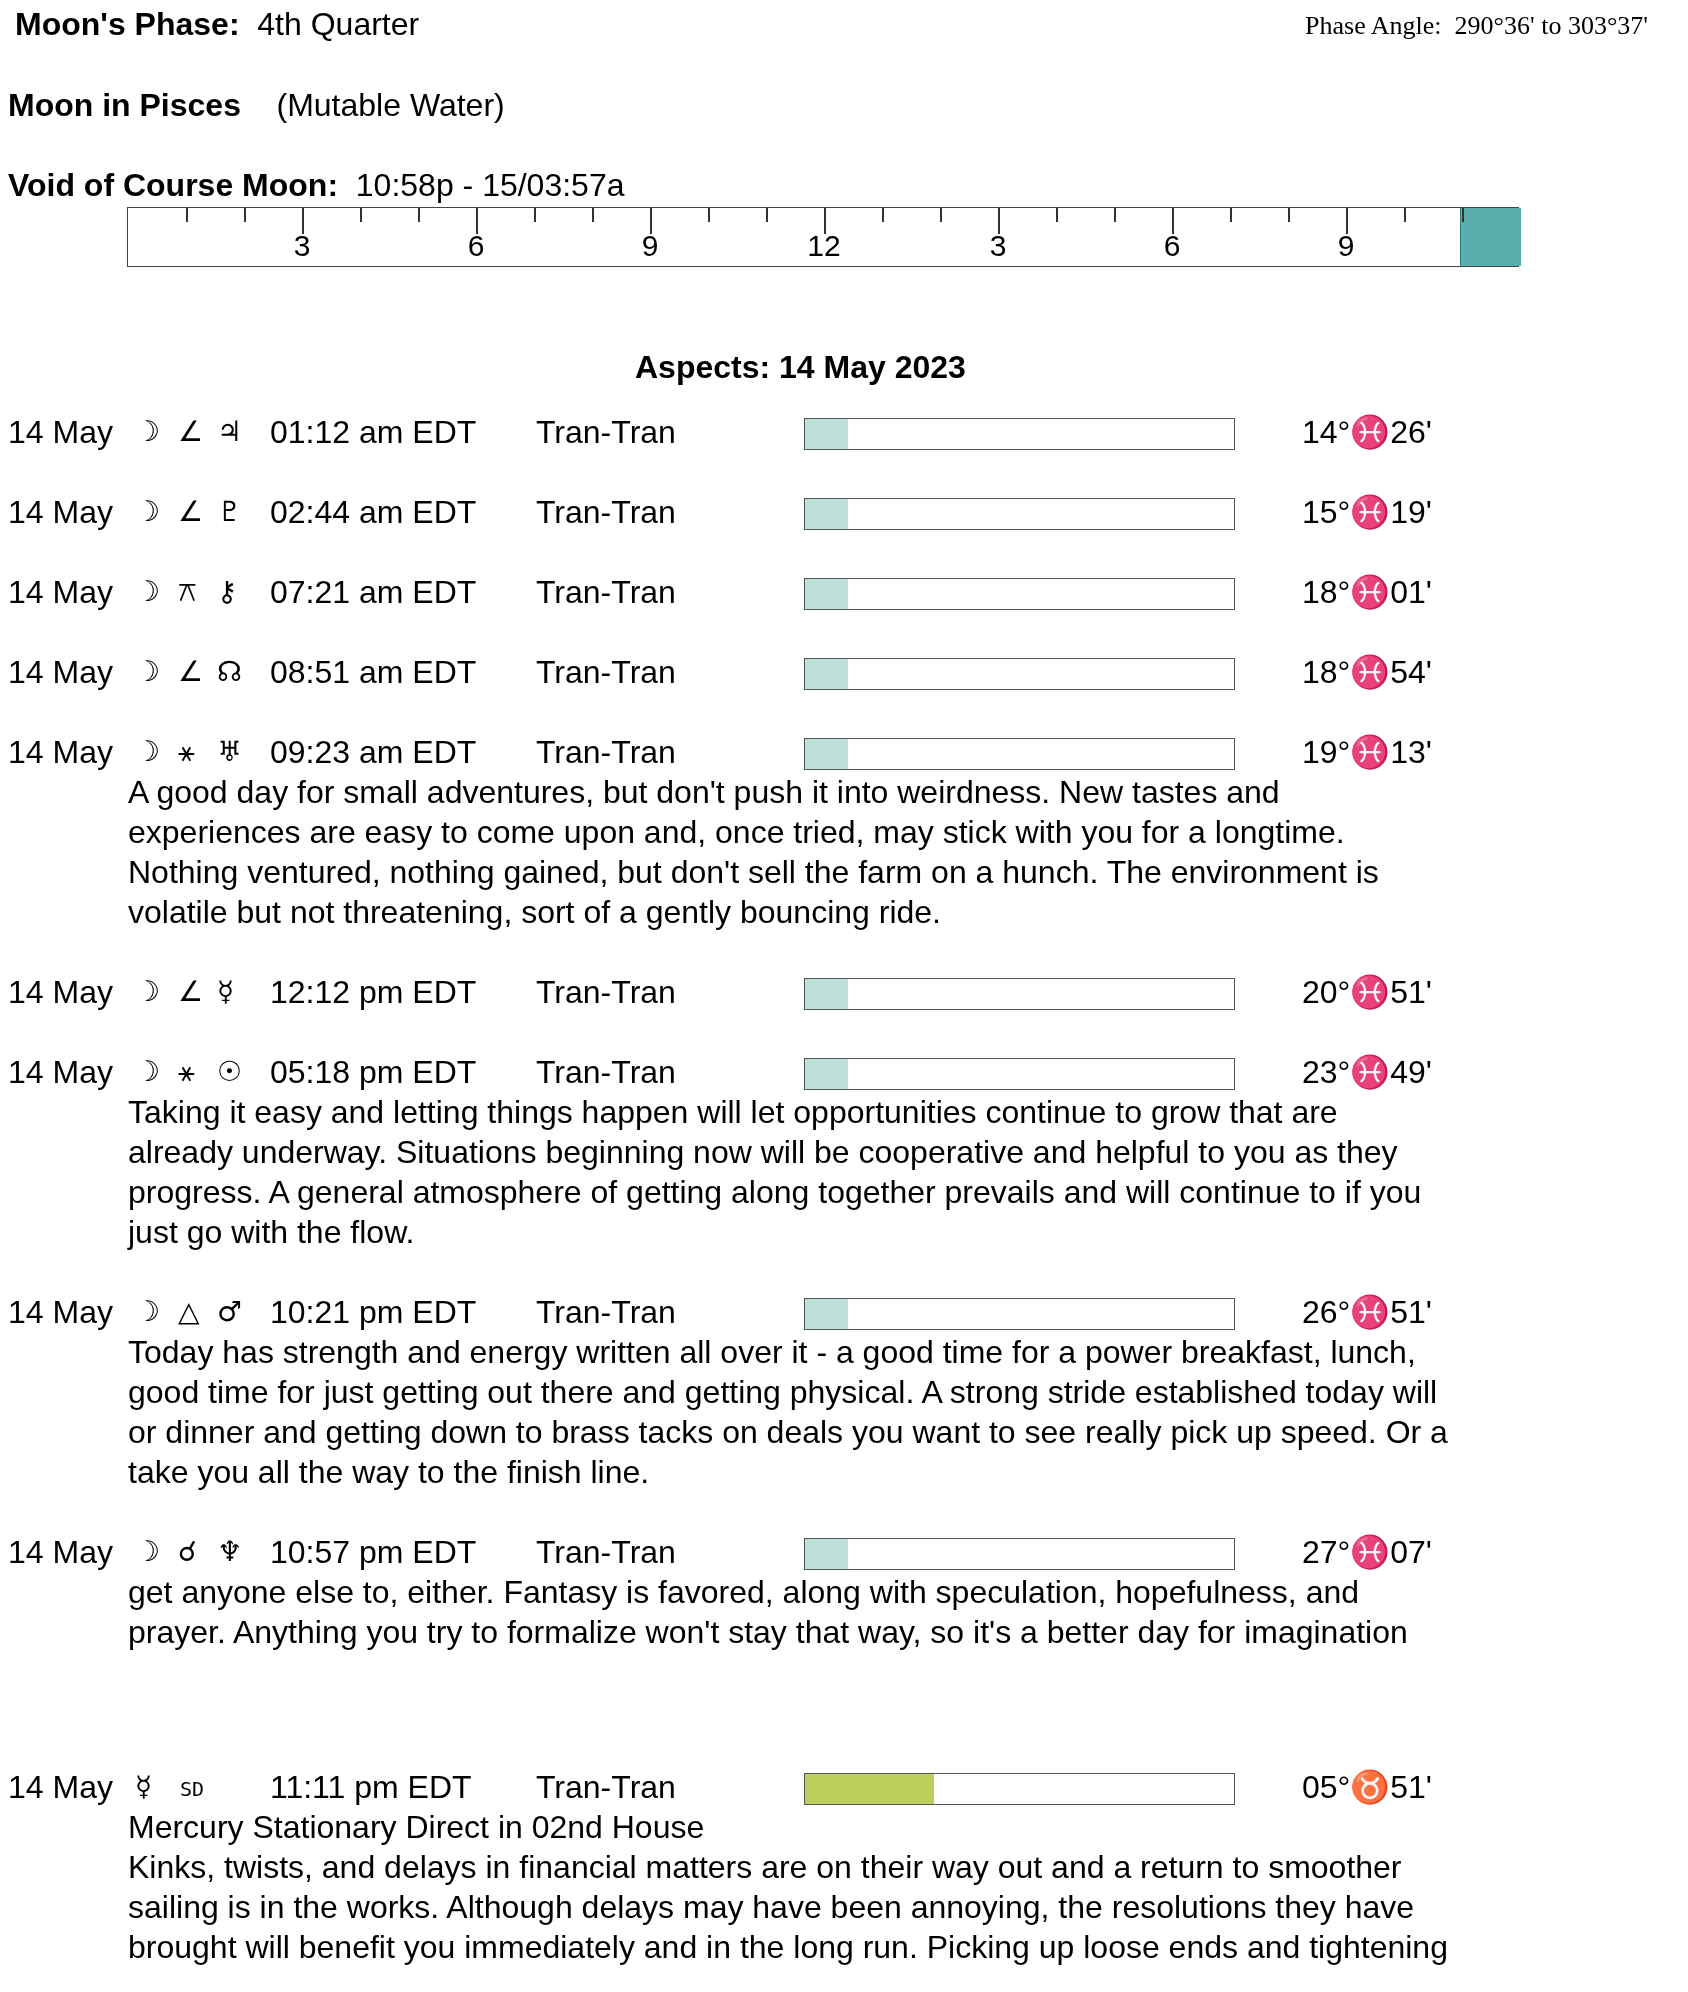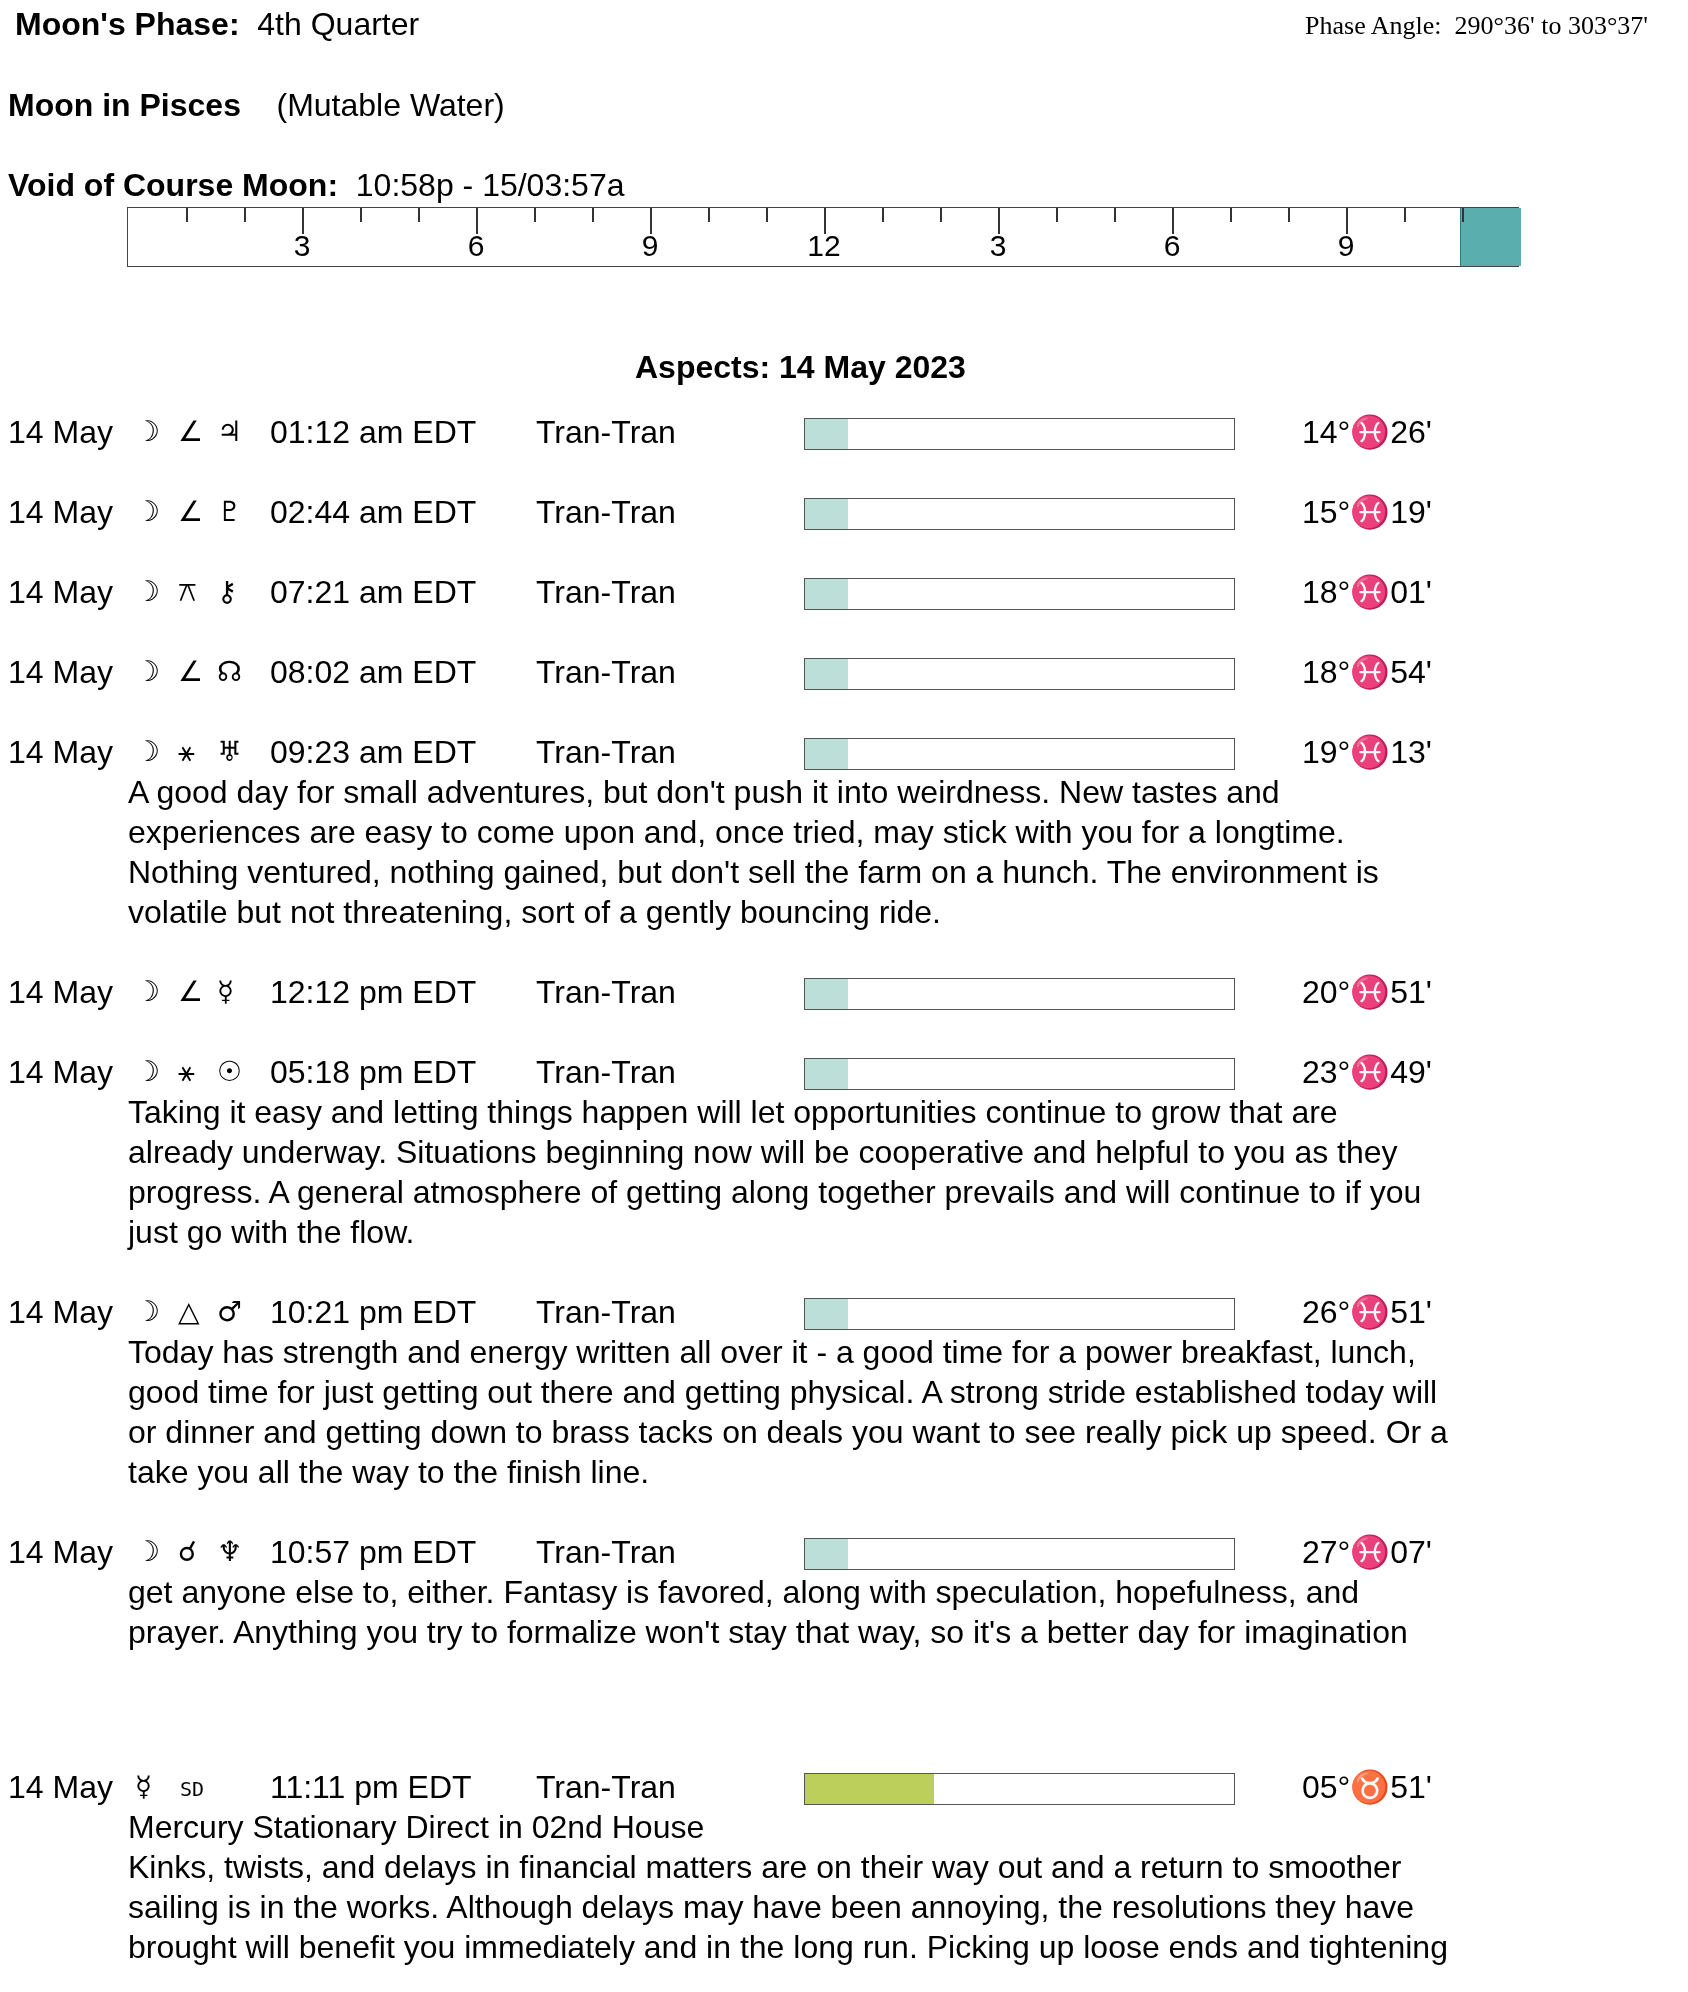--- a/index.html
+++ b/index.html
@@ -118,21 +118,21 @@
       <div class="bar">
         <div class="bar-fill" style="width:10%;background:#bcdfda"></div>
       </div>
       <span class="cell" style="left:1302px">18°♓01'</span>
     </div>
     <div class="row" style="top: 652px;">
       <span class="cell" style="left:8px">14 May</span>
       <span class="cell glyph" style="left:135px">☽</span>
       <span class="cell glyph" style="left:178px;">∠</span>
       <span class="cell glyph" style="left:217px">☊</span>
-      <span class="cell" style="left:270px">08:02 am EDT</span>
+      <span class="cell" style="left:270px">08:51 am EDT</span>
       <span class="cell" style="left:536px">Tran-Tran</span>
       <div class="bar">
         <div class="bar-fill" style="width:10%;background:#bcdfda"></div>
       </div>
       <span class="cell" style="left:1302px">18°♓54'</span>
     </div>
     <div class="row" style="top: 732px;">
       <span class="cell" style="left:8px">14 May</span>
       <span class="cell glyph" style="left:135px">☽</span>
       <span class="cell glyph" style="left:178px;">⚹</span>

